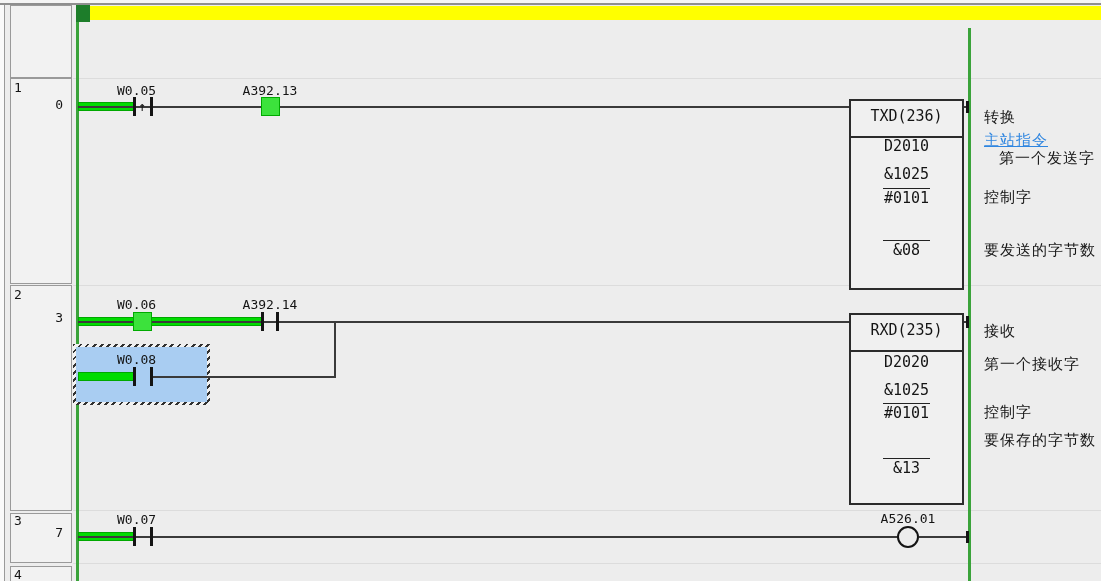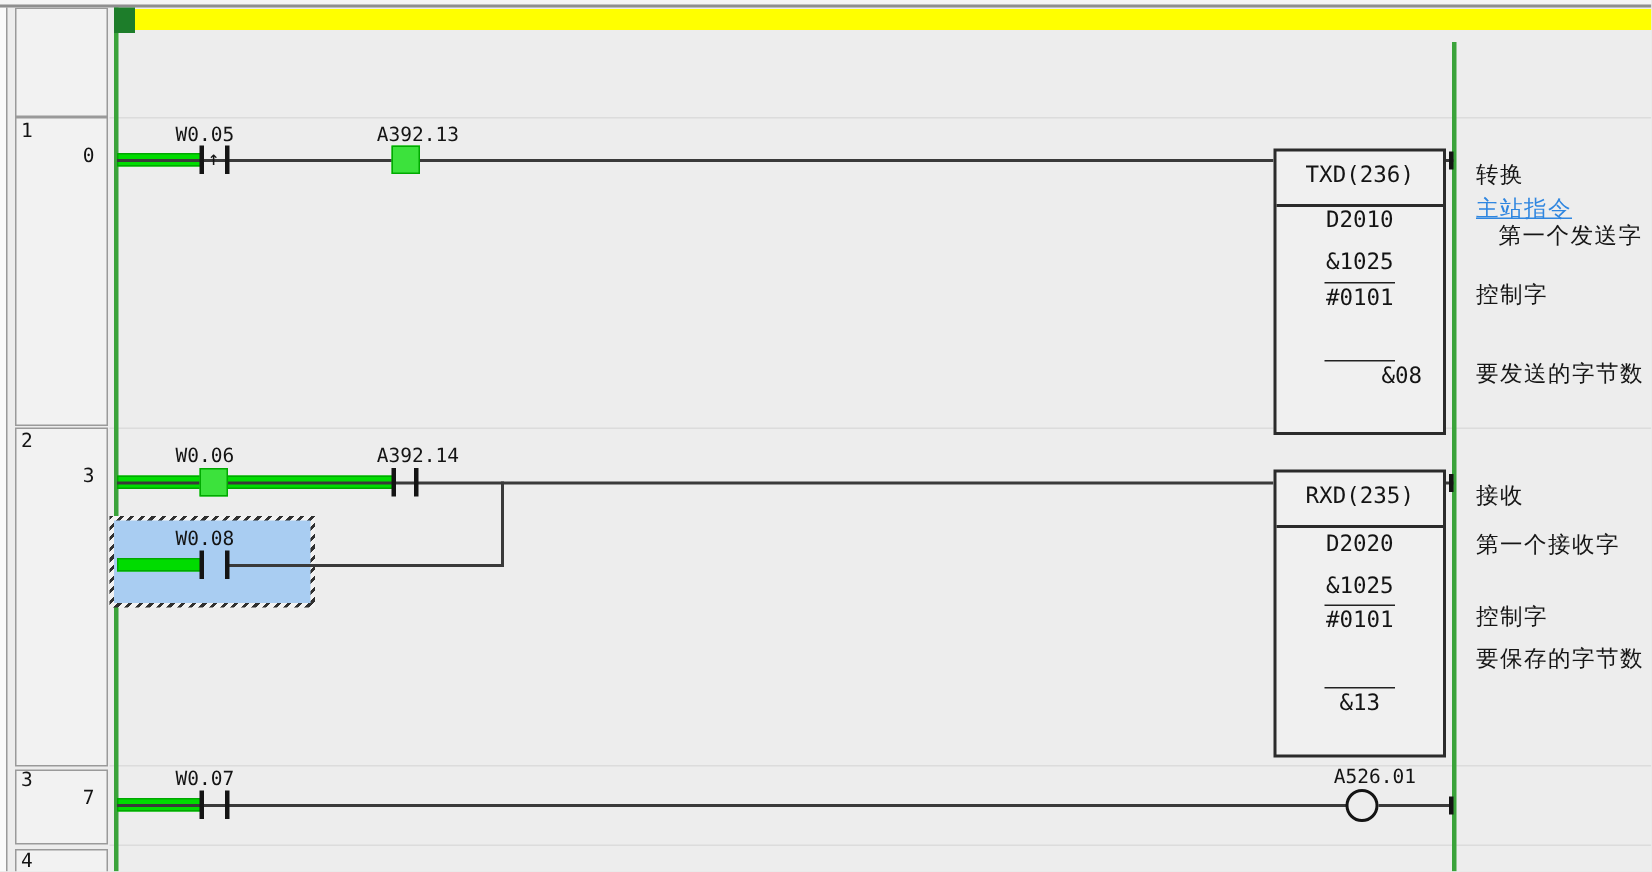--- a/index.html
+++ b/index.html
@@ -16,21 +16,21 @@
   .hline { background:#3a3a3a; height:2px; z-index:4; }
   .vline { background:#3a3a3a; width:2px; z-index:4; }
   .powerbar { background:#00dc00; border:1px solid #00a800; box-sizing:border-box; height:9px; z-index:3; }
   .leg { background:#141414; width:3px; height:19px; z-index:5; }
   .greenbox { background:#3ce23c; border:1px solid #00aa00; box-sizing:border-box; width:19px; height:19px; z-index:5; }
   .tick { background:#141414; width:3px; height:12px; z-index:5; }
   .contact-group { z-index:5; }
   .edge-arrow { z-index:6; font-size:13px; line-height:19px; text-align:center; width:15px; }
   
   .lbl { font-size:13px; line-height:13px; white-space:pre; z-index:6; }
-  .lbl-c { text-align:right; }
+  .lbl-c { text-align:center; }
   
   .mcell { background:#f2f2f2; border:1px solid #9a9a9a; box-sizing:border-box; z-index:2; }
   .mnum { font-size:13px; line-height:13px; z-index:3; }
   .mstep { font-size:13px; line-height:13px; text-align:right; z-index:3; }
   
   .iblock { border:2px solid #2b2b2b; background:#f0f0f0; box-sizing:border-box; z-index:5; }
   .iblock .part { position:absolute; left:0; top:35px; width:100%; height:2px; background:#2b2b2b; }
   .iblock .btxt { position:absolute; left:0; width:100%; text-align:center; font-size:15px; line-height:14px; white-space:pre; }
   .iblock .oline { position:absolute; left:32px; width:47px; height:1px; background:#222; }
   
@@ -93,21 +93,21 @@
   <div class="abs lbl lbl-c" style="left:234px;top:84px;width:72px;">A392.13</div>
 
   <div class="abs iblock" style="left:849px;top:99px;width:115px;height:191px;">
     <div class="part"></div>
     <div class="btxt" style="top:8px;">TXD(236)</div>
     <div class="btxt" style="top:38px;">D2010</div>
     <div class="btxt" style="top:66px;">&amp;1025</div>
     <div class="oline" style="top:87px;"></div>
     <div class="btxt" style="top:90px;">#0101</div>
     <div class="oline" style="top:139px;"></div>
-    <div class="btxt" style="top:142px;margin-left:28px;">&amp;08</div>
+    <div class="btxt" style="top:142px;">&amp;08</div>
   </div>
   <div class="abs hline" style="left:964px;top:106px;width:5px;"></div>
   <div class="abs tick" style="left:966px;top:101px;"></div>
 
   <div class="abs cmt" style="left:984px;top:109px;">转换</div>
   <div class="abs cmt cmt-link" style="left:984px;top:132px;">主站指令</div>
   <div class="abs cmt" style="left:984px;top:150px;margin-left:15px;">第一个发送字</div>
   <div class="abs cmt" style="left:984px;top:189px;">控制字</div>
   <div class="abs cmt" style="left:984px;top:242px;">要发送的字节数</div>
 

